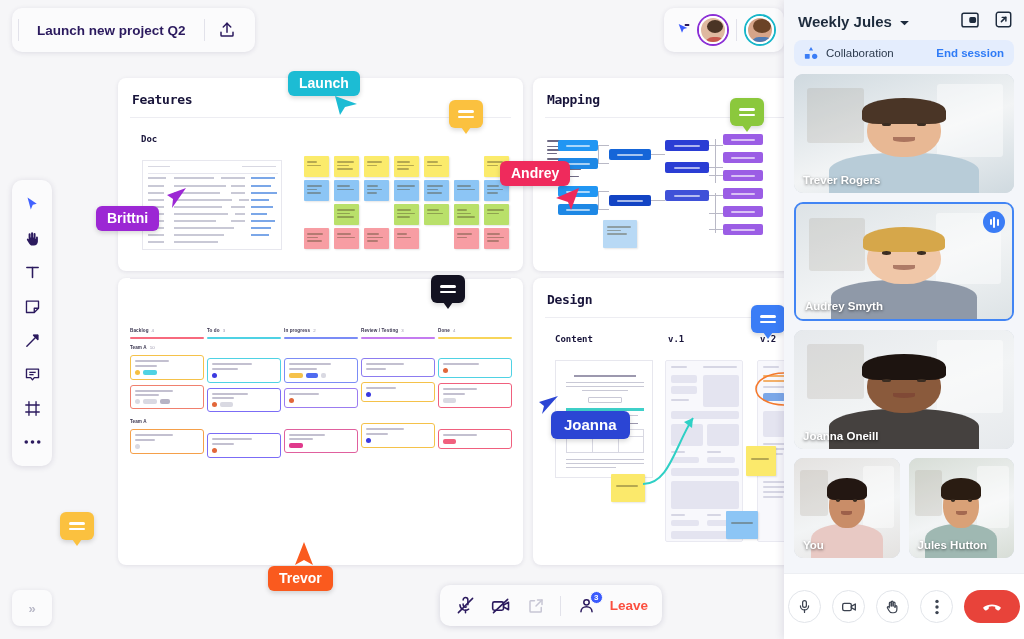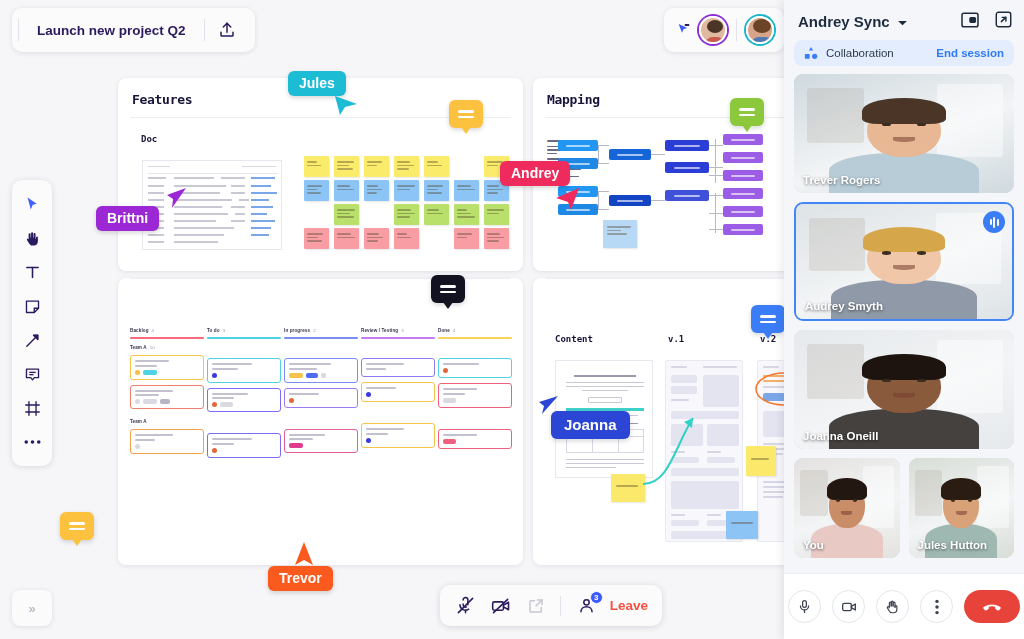--- a/index.html
+++ b/index.html
@@ -686,20 +686,21 @@
             <div class="cl" style="width: 34px;"></div>
             <div style="margin-top: 3px; display: flex; gap: 3px; align-items: center;">
               <span class="ktag" style="width: 13px; background: rgb(240, 96, 126);"></span>
             </div>
           </div>
         </div>
       </div>
   </div>
 
   <div class="board" id="board-design">
+    <div class="board-title">Design</div>
     <div class="board-rule"></div>
     <div class="sub-title" style="position:absolute;left:22px;top:56px">Content</div>
     <div class="sub-title" style="position:absolute;left:135px;top:56px">v.1</div>
     <div class="sub-title" style="position:absolute;left:227px;top:56px">v.2</div>
 
     <div class="doc-thumb" style="position:absolute;left:22px;top:82px;width:98px;height:118px;">
       <div class="doc-line" style="left:18px;top:14px;width:62px;background:#9c98ae;height:2px"></div>
       <div class="doc-line" style="left:10px;top:21px;width:78px;height:1.2px"></div>
       <div class="doc-line" style="left:10px;top:25px;width:78px;height:1.2px"></div>
       <div class="doc-line" style="left:26px;top:29px;width:46px;height:1.2px"></div>
@@ -775,21 +776,21 @@
           <div class="sl" style="width:22px"></div>
         </div>
     </div>
 
     <svg style="position:absolute;left:108px;top:128px" width="60" height="84">
       <path d="M2 78 C 28 78, 34 40, 52 12" fill="none" stroke="#2fd0c5" stroke-width="2"></path>
       <path d="M52 12 l -9 4 l 8 6 z" fill="#2fd0c5"></path>
     </svg>
   </div>
 
-  <div class="cursor-lbl" style="left:288px;top:71px;background:#1cbcd4">Jules</div>
+  <div class="cursor-lbl" style="left:288px;top:71px;background:#1cbcd4">Launch</div>
   <svg style="position:absolute;left:333px;top:94px" width="26" height="22">
     <path d="M2 2 L24 10 L12 13 L7 21 Z" fill="#1cbcd4"></path>
   </svg>
 
   <div class="cursor-lbl" style="left:96px;top:206px;background:#9c27d4">Brittni</div>
   <svg style="position:absolute;left:166px;top:186px" width="24" height="26">
     <path d="M20 2 L6 22 L7 13 L1 9 Z" fill="#9c27d4"></path>
   </svg>
 
   <div class="cursor-lbl" style="left:500px;top:161px;background:#ef2a5c">Andrey</div>
@@ -963,21 +964,21 @@
           <path d="M5 20c0-3.9 3.1-6.4 7-6.4s7 2.5 7 6.4"></path>
       </svg>
       <div class="badge">3</div>
     </div>
     <div class="leave-txt">Leave</div>
   </div>
 </div>
 
 <div id="panel">
   <div class="p-head">
-    <div class="p-title">Andrey Sync</div>
+    <div class="p-title">Weekly Jules</div>
     <div class="caret">
       <svg width="11" height="7" viewBox="0 0 12 8" fill="#1d2b3d">
           <path d="M1 1l5 5 5-5z"></path>
         </svg>
     </div>
     <div class="p-head-icons">
       <div>
         <svg width="18" height="16" viewBox="0 0 20 18" fill="none" stroke="#1d2b3d" stroke-width="1.7">
           <rect x="1" y="1.5" width="18" height="15" rx="2"></rect>
             <rect x="10" y="6.5" width="6" height="5" rx="1" fill="#1d2b3d"></rect>

